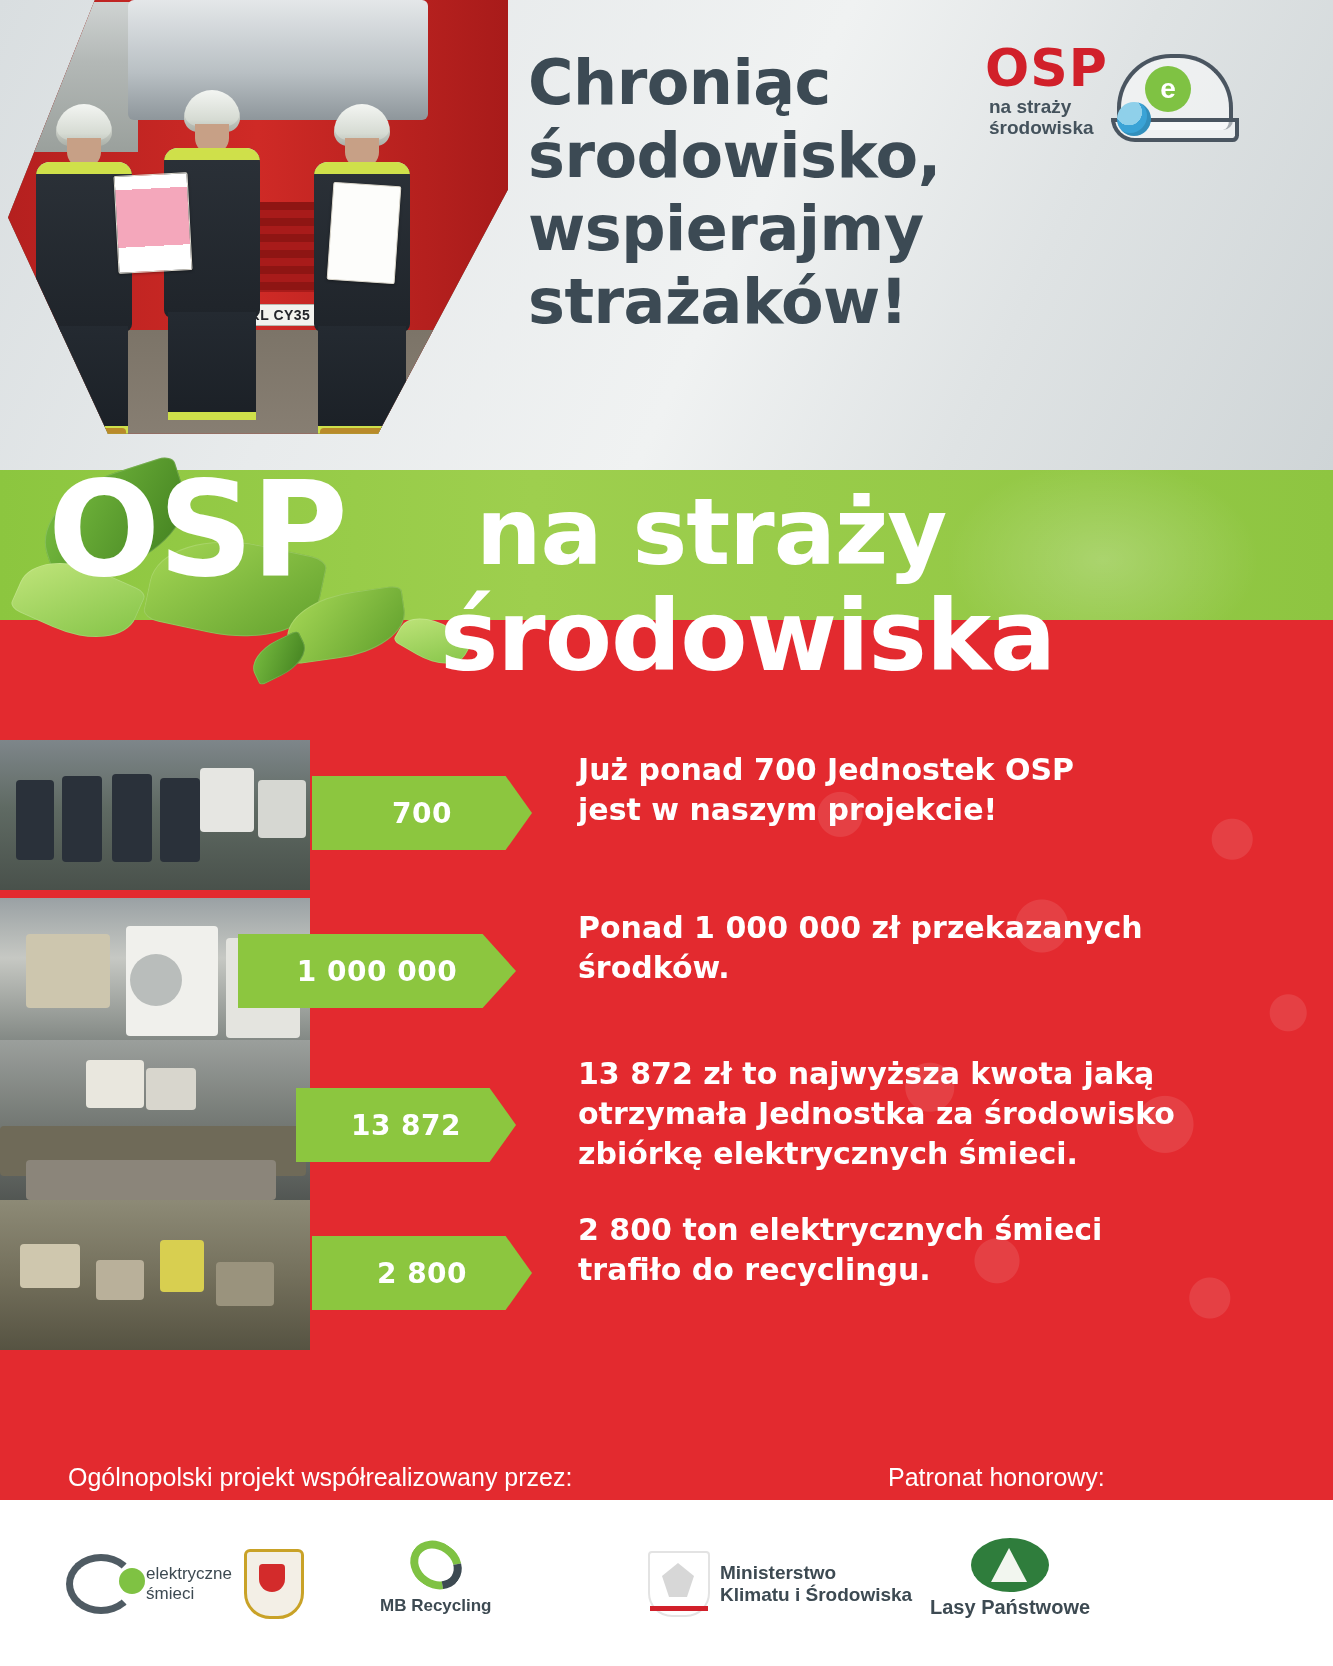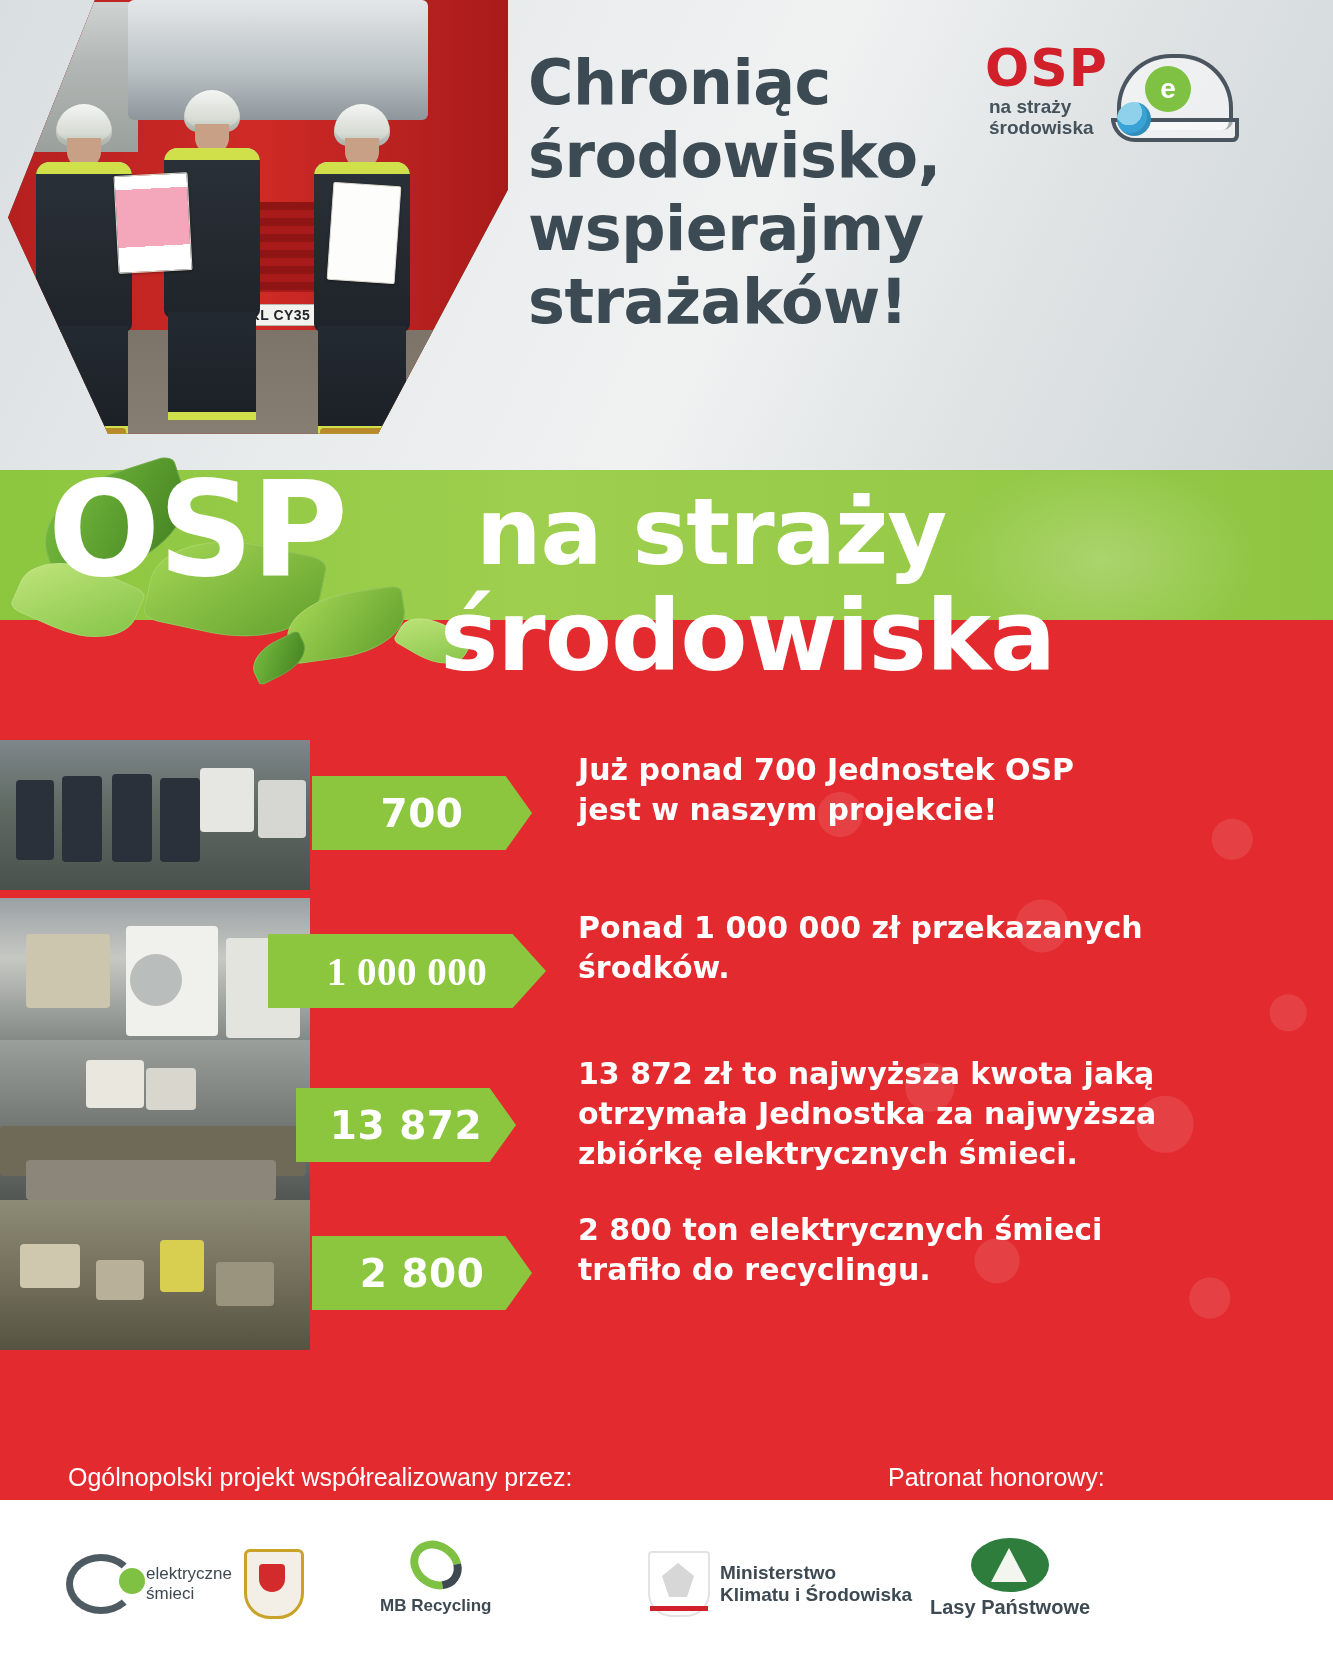--- a/index.html
+++ b/index.html
@@ -361,21 +361,21 @@
     top: 36px;
     width: 220px;
     height: 74px;
     background: #8cc63f;
     clip-path: polygon(0 0, 88% 0, 100% 50%, 88% 100%, 0 100%);
     display: flex;
     align-items: center;
     justify-content: center;
     color: #ffffff;
     font-weight: bold;
-    font-size: 39px;
+    font-size: 28px;
     font-family: "DejaVu Sans", sans-serif;
     letter-spacing: .5px;
   }
   .stat-text {
     position: absolute;
     left: 578px;
     top: 10px;
     width: 700px;
     color: #fff;
     font-family: "DejaVu Sans", sans-serif;
@@ -627,38 +627,38 @@
   </div>
 </div>
 
 <div class="stat-row" style="top:898px;">
   <div class="stat-photo ph-b">
     <div class="blob" style="left:126px; top:28px; width:92px; height:110px; background:#f0f0ec;"></div>
     <div class="blob" style="left:130px; top:56px; width:52px; height:52px; border-radius:50%; background:#b9bdbb;"></div>
     <div class="blob" style="left:26px; top:36px; width:84px; height:74px; background:#cdc6ae;"></div>
     <div class="blob" style="left:226px; top:40px; width:74px; height:100px; background:#e4e4df;"></div>
   </div>
-  <div class="chev" style="left:268px; width:278px;font-family:Liberation Serif, serif;">1 000 000</div>
+  <div class="chev" style="left:238px; width:278px;">1 000 000</div>
   <div class="stat-text">
     <div>Ponad 1 000 000 zł przekazanych</div>
     <div>środków.</div>
   </div>
 </div>
 
 <div class="stat-row" style="top:1040px; height:170px;">
   <div class="stat-photo ph-c" style="height:170px;">
     <div class="blob" style="left:0px; top:86px; width:306px; height:50px; background:#6f6a58;"></div>
     <div class="blob" style="left:86px; top:20px; width:58px; height:48px; background:#e9e7de;"></div>
     <div class="blob" style="left:146px; top:28px; width:50px; height:42px; background:#d8d6cd;"></div>
     <div class="blob" style="left:26px; top:120px; width:250px; height:40px; background:#8b857a;"></div>
   </div>
   <div class="chev" style="left:296px; top:48px;">13 872</div>
   <div class="stat-text" style="top:14px;">
     <div>13 872 zł to najwyższa kwota jaką</div>
-    <div>otrzymała Jednostka za najwyższa</div>
+    <div>otrzymała Jednostka za środowisko</div>
     <div>zbiórkę elektrycznych śmieci.</div>
   </div>
 </div>
 
 <div class="stat-row" style="top:1200px;">
   <div class="stat-photo ph-d">
     <div class="blob" style="left:20px; top:44px; width:60px; height:44px; background:#cfc7ae;"></div>
     <div class="blob" style="left:96px; top:60px; width:48px; height:40px; background:#b9b09a;"></div>
     <div class="blob" style="left:160px; top:40px; width:44px; height:52px; background:#d8cf50;"></div>
     <div class="blob" style="left:216px; top:62px; width:58px; height:44px; background:#9a937d;"></div>

